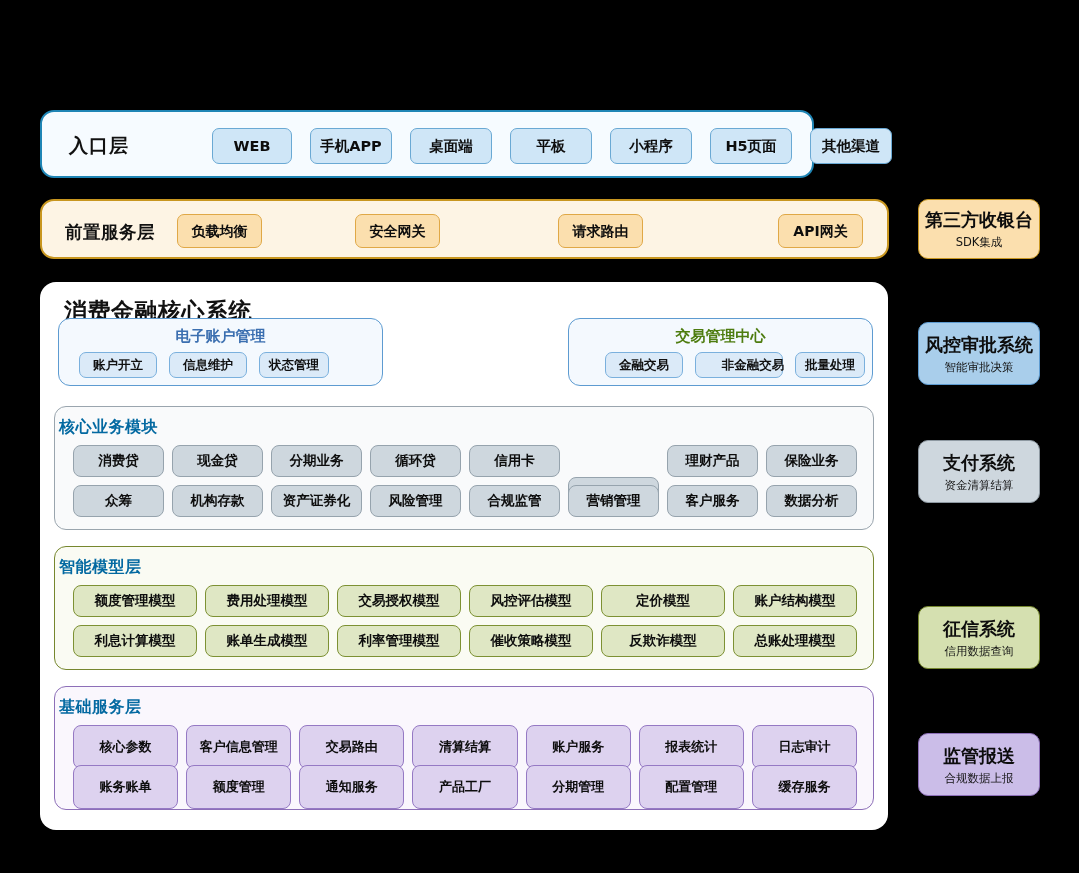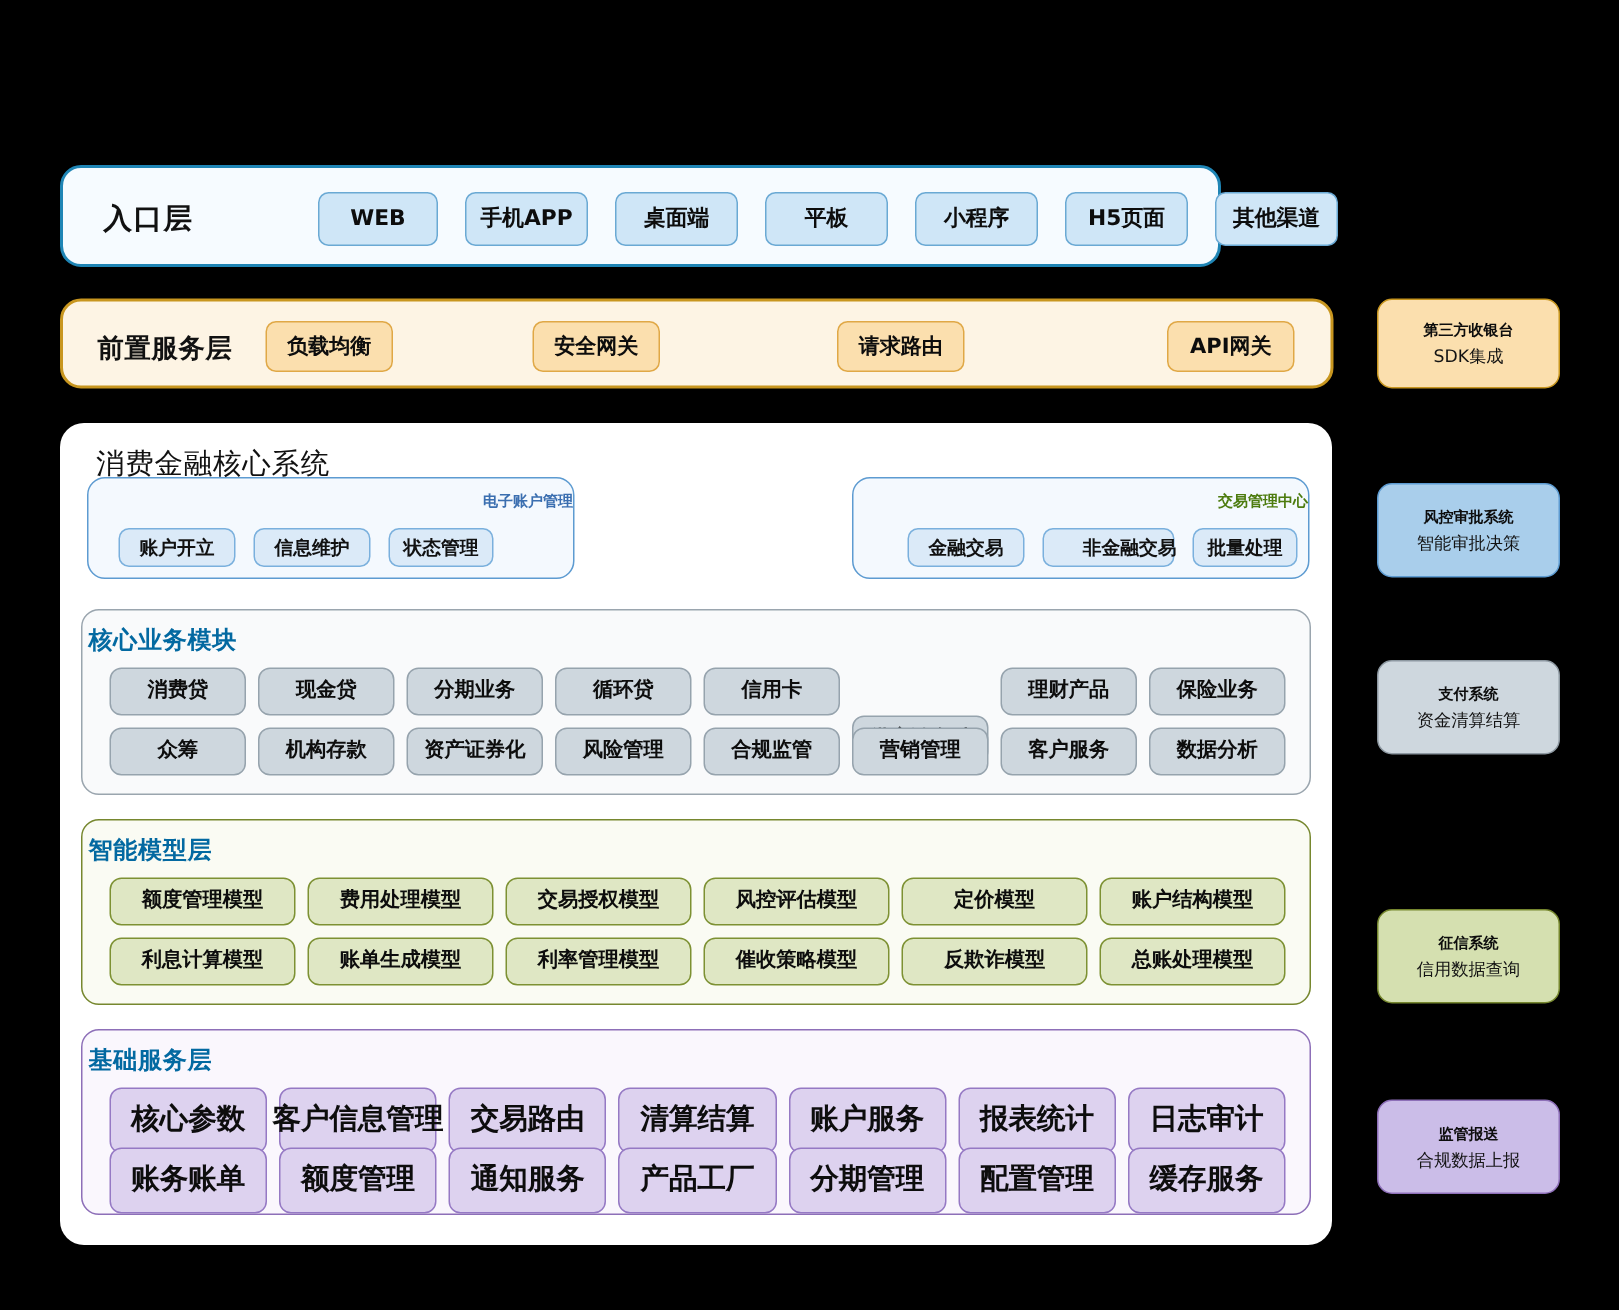--- a/index.html
+++ b/index.html
@@ -98,38 +98,38 @@
   #core-system {
     position: absolute;
     left: 40px; top: 282px;
     width: 848px; height: 548px;
     background: #ffffff;
     border-radius: 16px;
   }
   #core-title {
     position: absolute;
     left: 24px; top: 14px;
-    font-size: 19px;
-    font-weight: normal;
+    font-size: 23px;
+    font-weight: bold;
     color: #111111;
     letter-spacing: 0.5px;
   }
 
   
   .panel-blue {
     position: absolute;
     background: #f4f9fe;
     border: 1.6px solid #5d9bd1;
     border-radius: 12px;
   }
   .panel-title {
     position: absolute;
     left: 0; right: 0; top: 8px;
-    text-align: right;
-    font-size: 10px;
+    text-align: center;
+    font-size: 15px;
     font-weight: bold;
   }
   .panel-title.blue-text { color: #3b6fb0; }
   .panel-title.dark-text { color: #4d7c0f; }
 
   .sub-chip {
     position: absolute;
     height: 26px;
     background: #dbeaf8;
     border: 1.2px solid #7ab0dd;
@@ -175,38 +175,38 @@
     background: #dfe7c4;
     border-color: #7d9133;
     color: #0d0d0d;
     font-size: 13.5px;
   }
   .base-chip {
     height: 44px;
     background: #ddd2ef;
     border-color: #9579c4;
     color: #0d0d0d;
-    font-size: 19px;
+    font-size: 13px;
   }
 
   
   .ext-box {
     position: absolute;
     left: 918px;
     width: 122px;
     border-radius: 10px;
     border-width: 1.8px;
     border-style: solid;
     display: flex;
     flex-direction: column;
     align-items: center;
     justify-content: center;
   }
   .ext-name {
-    font-size: 10px;
+    font-size: 18px;
     font-weight: bold;
     color: #0d0d0d;
     white-space: nowrap;
   }
   .ext-desc {
     margin-top: 3px;
     font-size: 11.5px;
     color: #131313;
     white-space: nowrap;
   }

